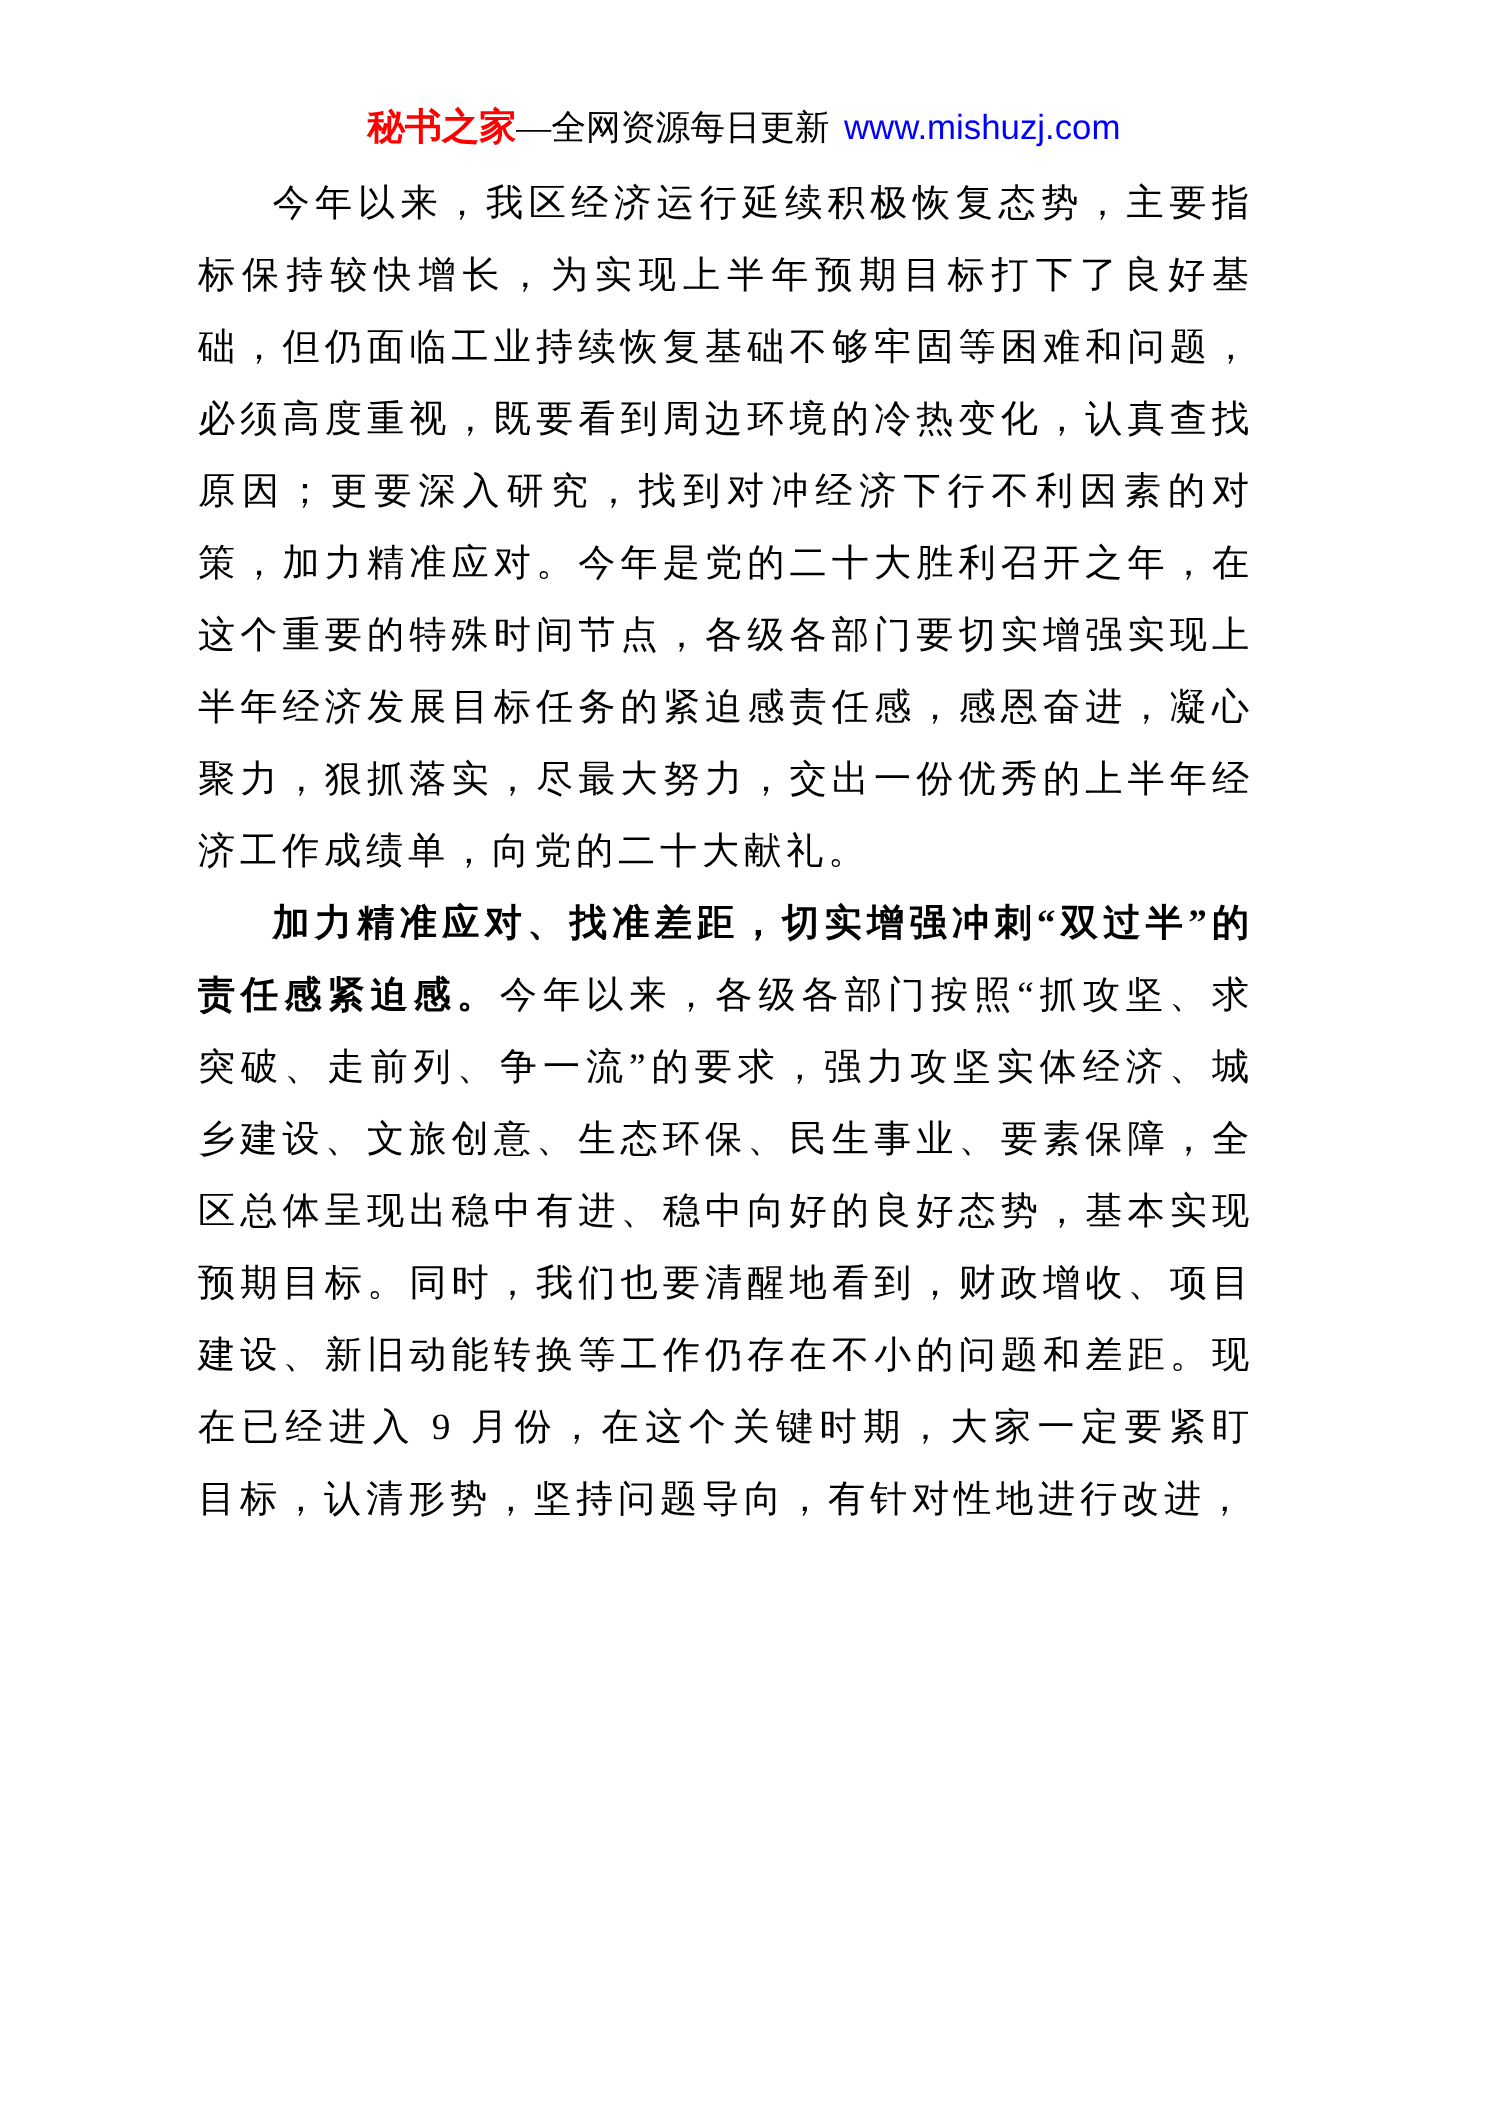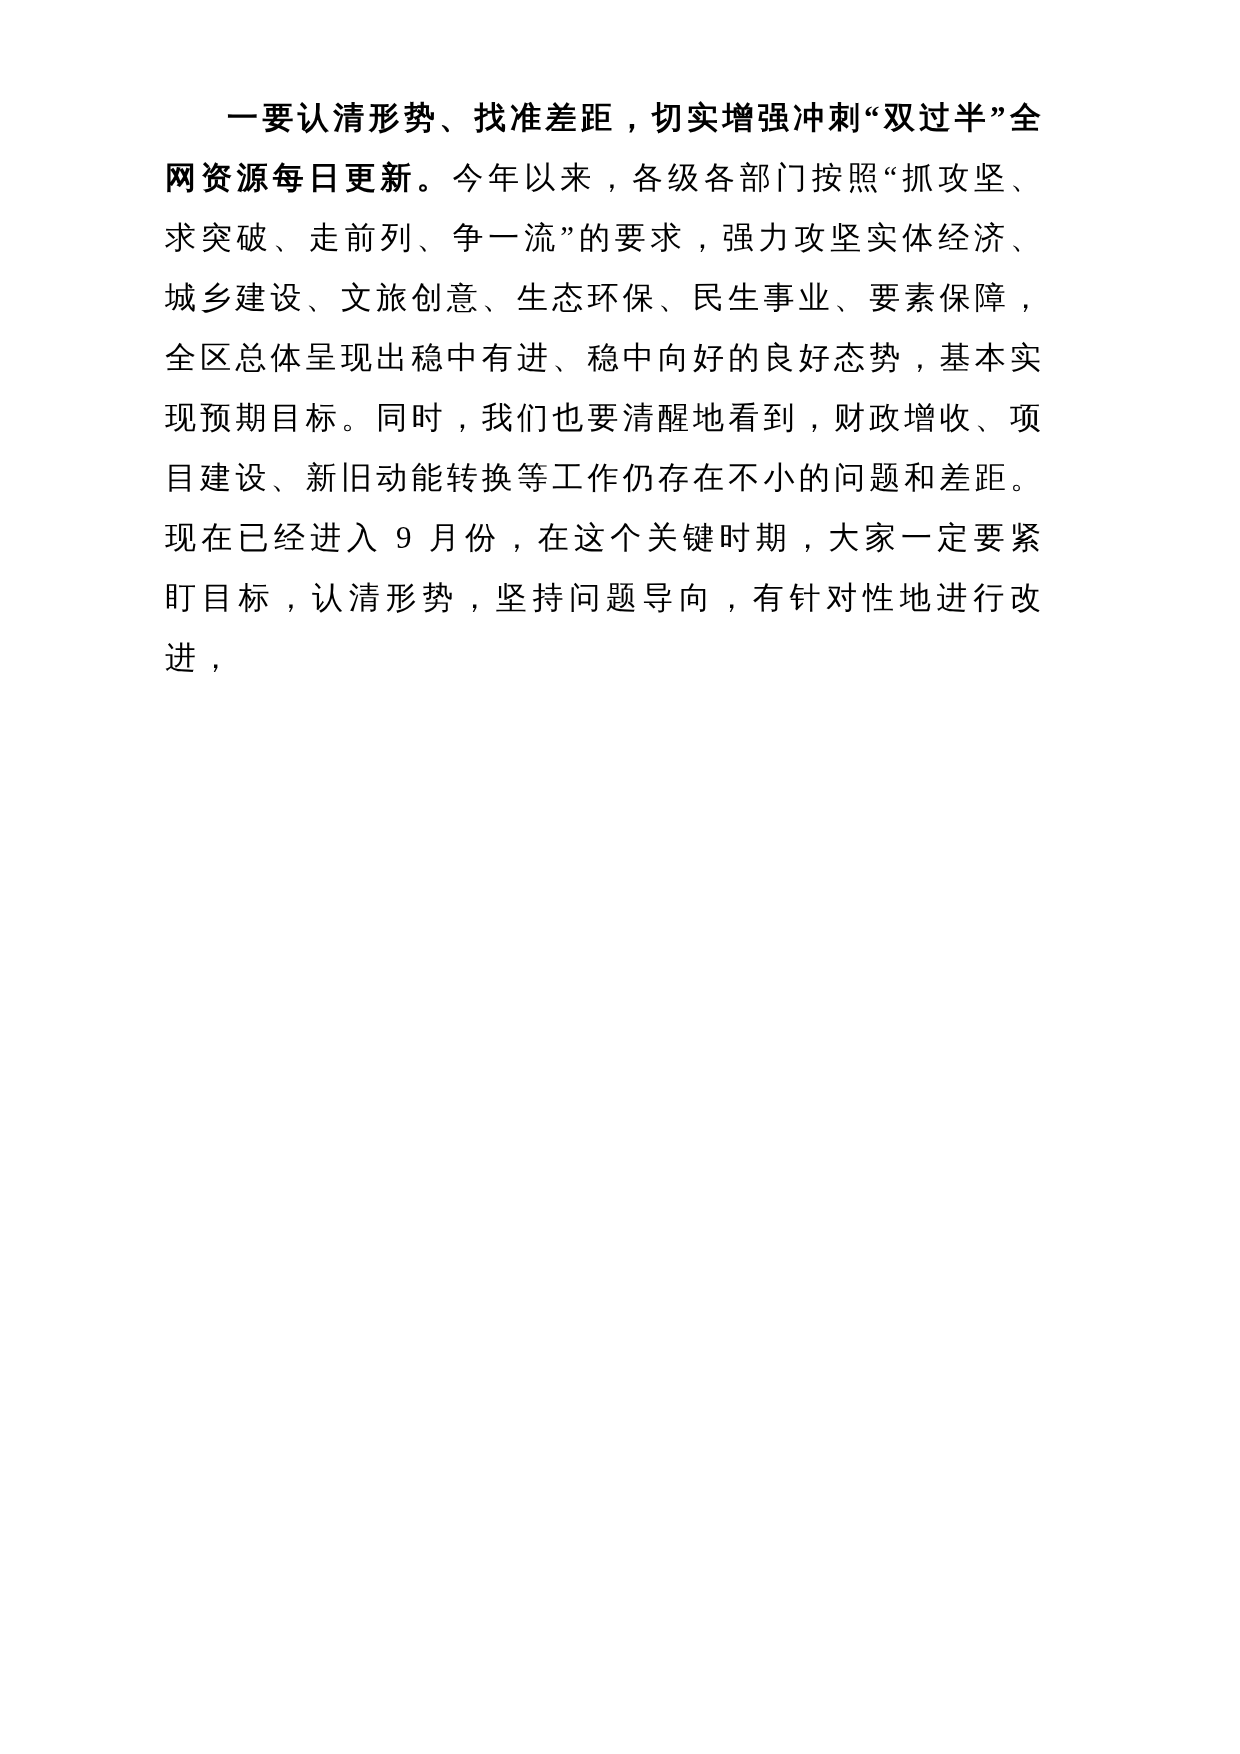--- a/index.html
+++ b/index.html
@@ -76,21 +76,27 @@
   }
   .doc-body p .lead-bold {
     font-weight: bold;
   }
 </style>
 </head>
 <body>
 
 <div class="page">
 
+  <div class="site-header">
+    <span class="site-name">秘书之家</span><span class="site-sep">—</span><span class="site-tagline">全网资源每日更新</span><a class="site-url">www.mishuzj.com</a>
+  </div>
 
 
   <div class="doc-body">
     <p>
-      <span class="lead-bold">一要认清形势、找准差距，切实增强冲刺“双过半”全网资源每日更新。</span><span>今年以来，各级各部门按照“抓攻坚、求突破、走前列、争一流”的要求，强力攻坚实体经济、城乡建设、文旅创意、生态环保、民生事业、要素保障，全区总体呈现出稳中有进、稳中向好的良好态势，基本实现预期目标。同时，我们也要清醒地看到，财政增收、项目建设、新旧动能转换等工作仍存在不小的问题和差距。现在已经进入 9 月份，在这个关键时期，大家一定要紧盯目标，认清形势，坚持问题导向，有针对性地进行改进，</span>
+      <span>今年以来，我区经济运行延续积极恢复态势，主要指标保持较快增长，为实现上半年预期目标打下了良好基础，但仍面临工业持续恢复基础不够牢固等困难和问题，必须高度重视，既要看到周边环境的冷热变化，认真查找原因；更要深入研究，找到对冲经济下行不利因素的对策，加力精准应对。今年是党的二十大胜利召开之年，在这个重要的特殊时间节点，各级各部门要切实增强实现上半年经济发展目标任务的紧迫感责任感，感恩奋进，凝心聚力，狠抓落实，尽最大努力，交出一份优秀的上半年经济工作成绩单，向党的二十大献礼。</span>
+    </p>
+    <p>
+      <span class="lead-bold">加力精准应对、找准差距，切实增强冲刺“双过半”的责任感紧迫感。</span><span>今年以来，各级各部门按照“抓攻坚、求突破、走前列、争一流”的要求，强力攻坚实体经济、城乡建设、文旅创意、生态环保、民生事业、要素保障，全区总体呈现出稳中有进、稳中向好的良好态势，基本实现预期目标。同时，我们也要清醒地看到，财政增收、项目建设、新旧动能转换等工作仍存在不小的问题和差距。现在已经进入 9 月份，在这个关键时期，大家一定要紧盯目标，认清形势，坚持问题导向，有针对性地进行改进，</span>
     </p>
   </div>
 
 </div>
 
 </body></html>

